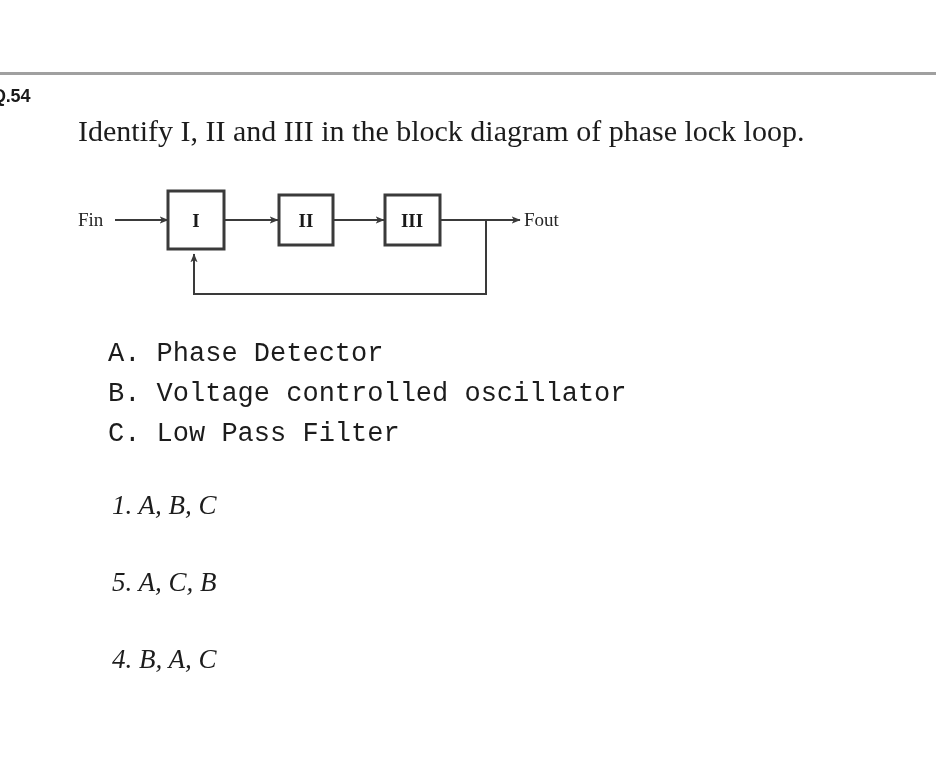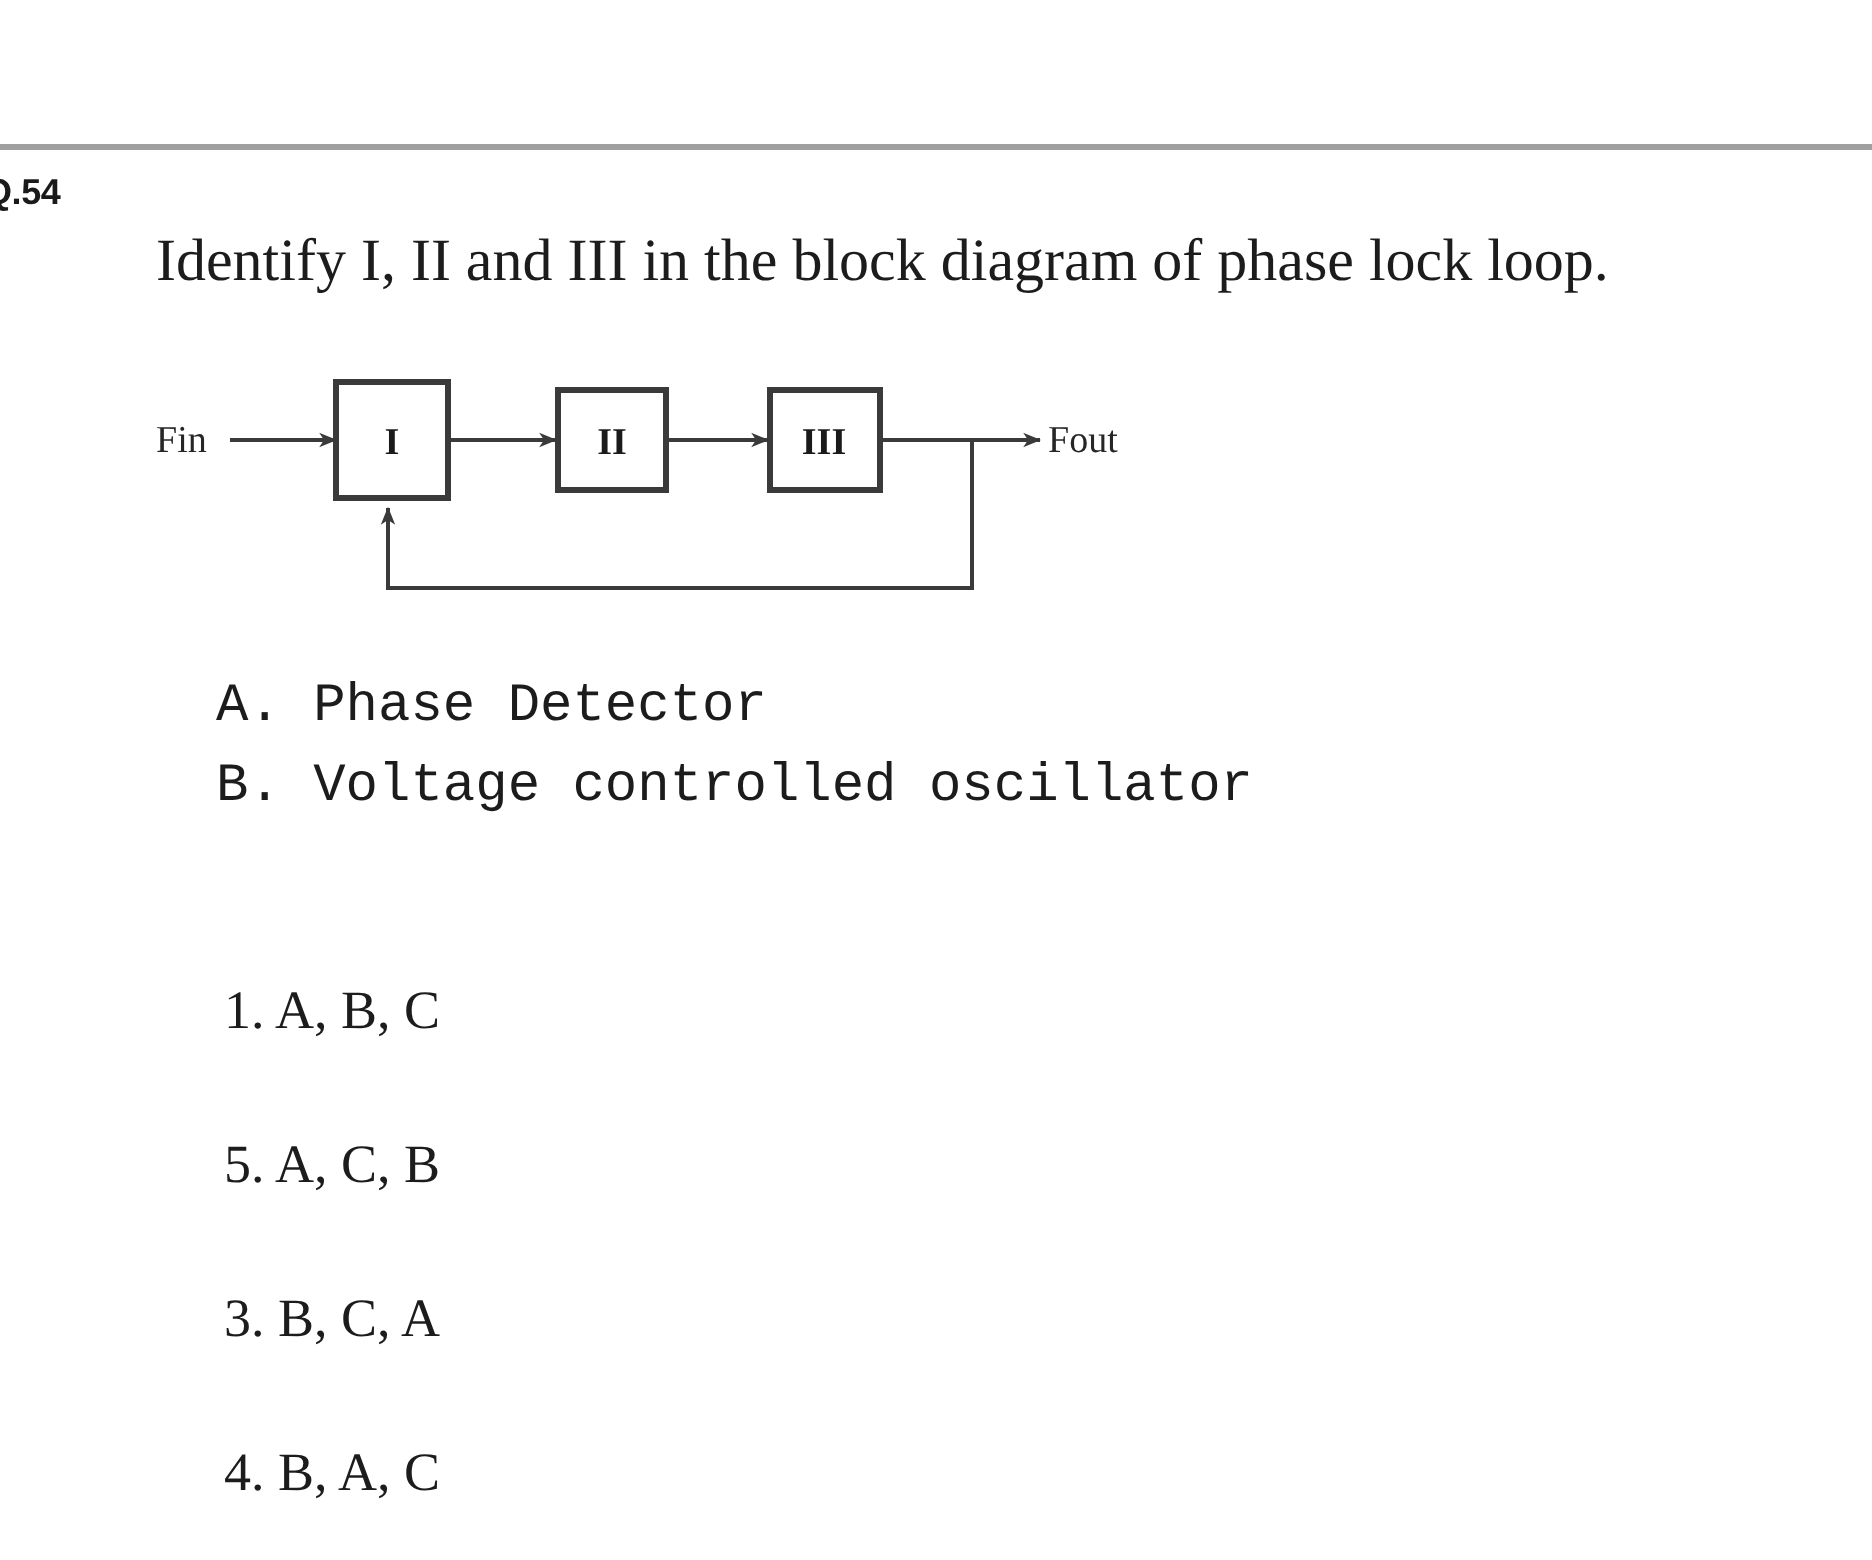--- a/index.html
+++ b/index.html
@@ -104,20 +104,21 @@
     left: 112px;
     top: 488px;
     width: 620px;
   }
   .option-item {
     font-size: 27px;
     height: 77px;
     line-height: 34px;
     color: #1c1c1c;
     white-space: nowrap;
+    font-style: italic;
   }
 </style>
 </head>
 <body>
 
 <div class="page">
 
   <div class="top-rule"></div>
 
   <div class="q-number">Q.54</div>
@@ -153,22 +154,22 @@
 
       <text class="port-label" x="464" y="46">Fout</text>
 
       <path d="M426,40 L426,114 L134,114 L134,74" fill="none" stroke="#3a3a3a" stroke-width="2" marker-end="url(#arrowhead)"></path>
     </svg>
   </div>
 
   <div class="legend">
     <div class="legend-item">A. Phase Detector</div>
     <div class="legend-item">B. Voltage controlled oscillator</div>
+    <div class="legend-item">C. Low Pass Filter</div>
   </div>
 
   <div class="options">
     <div class="option-item">1. A, B, C</div>
     <div class="option-item">5. A, C, B</div>
-    <div class="option-item">3. B, C, A</div>
     <div class="option-item">4. B, A, C</div>
   </div>
 
 </div>
 
 </body></html>

